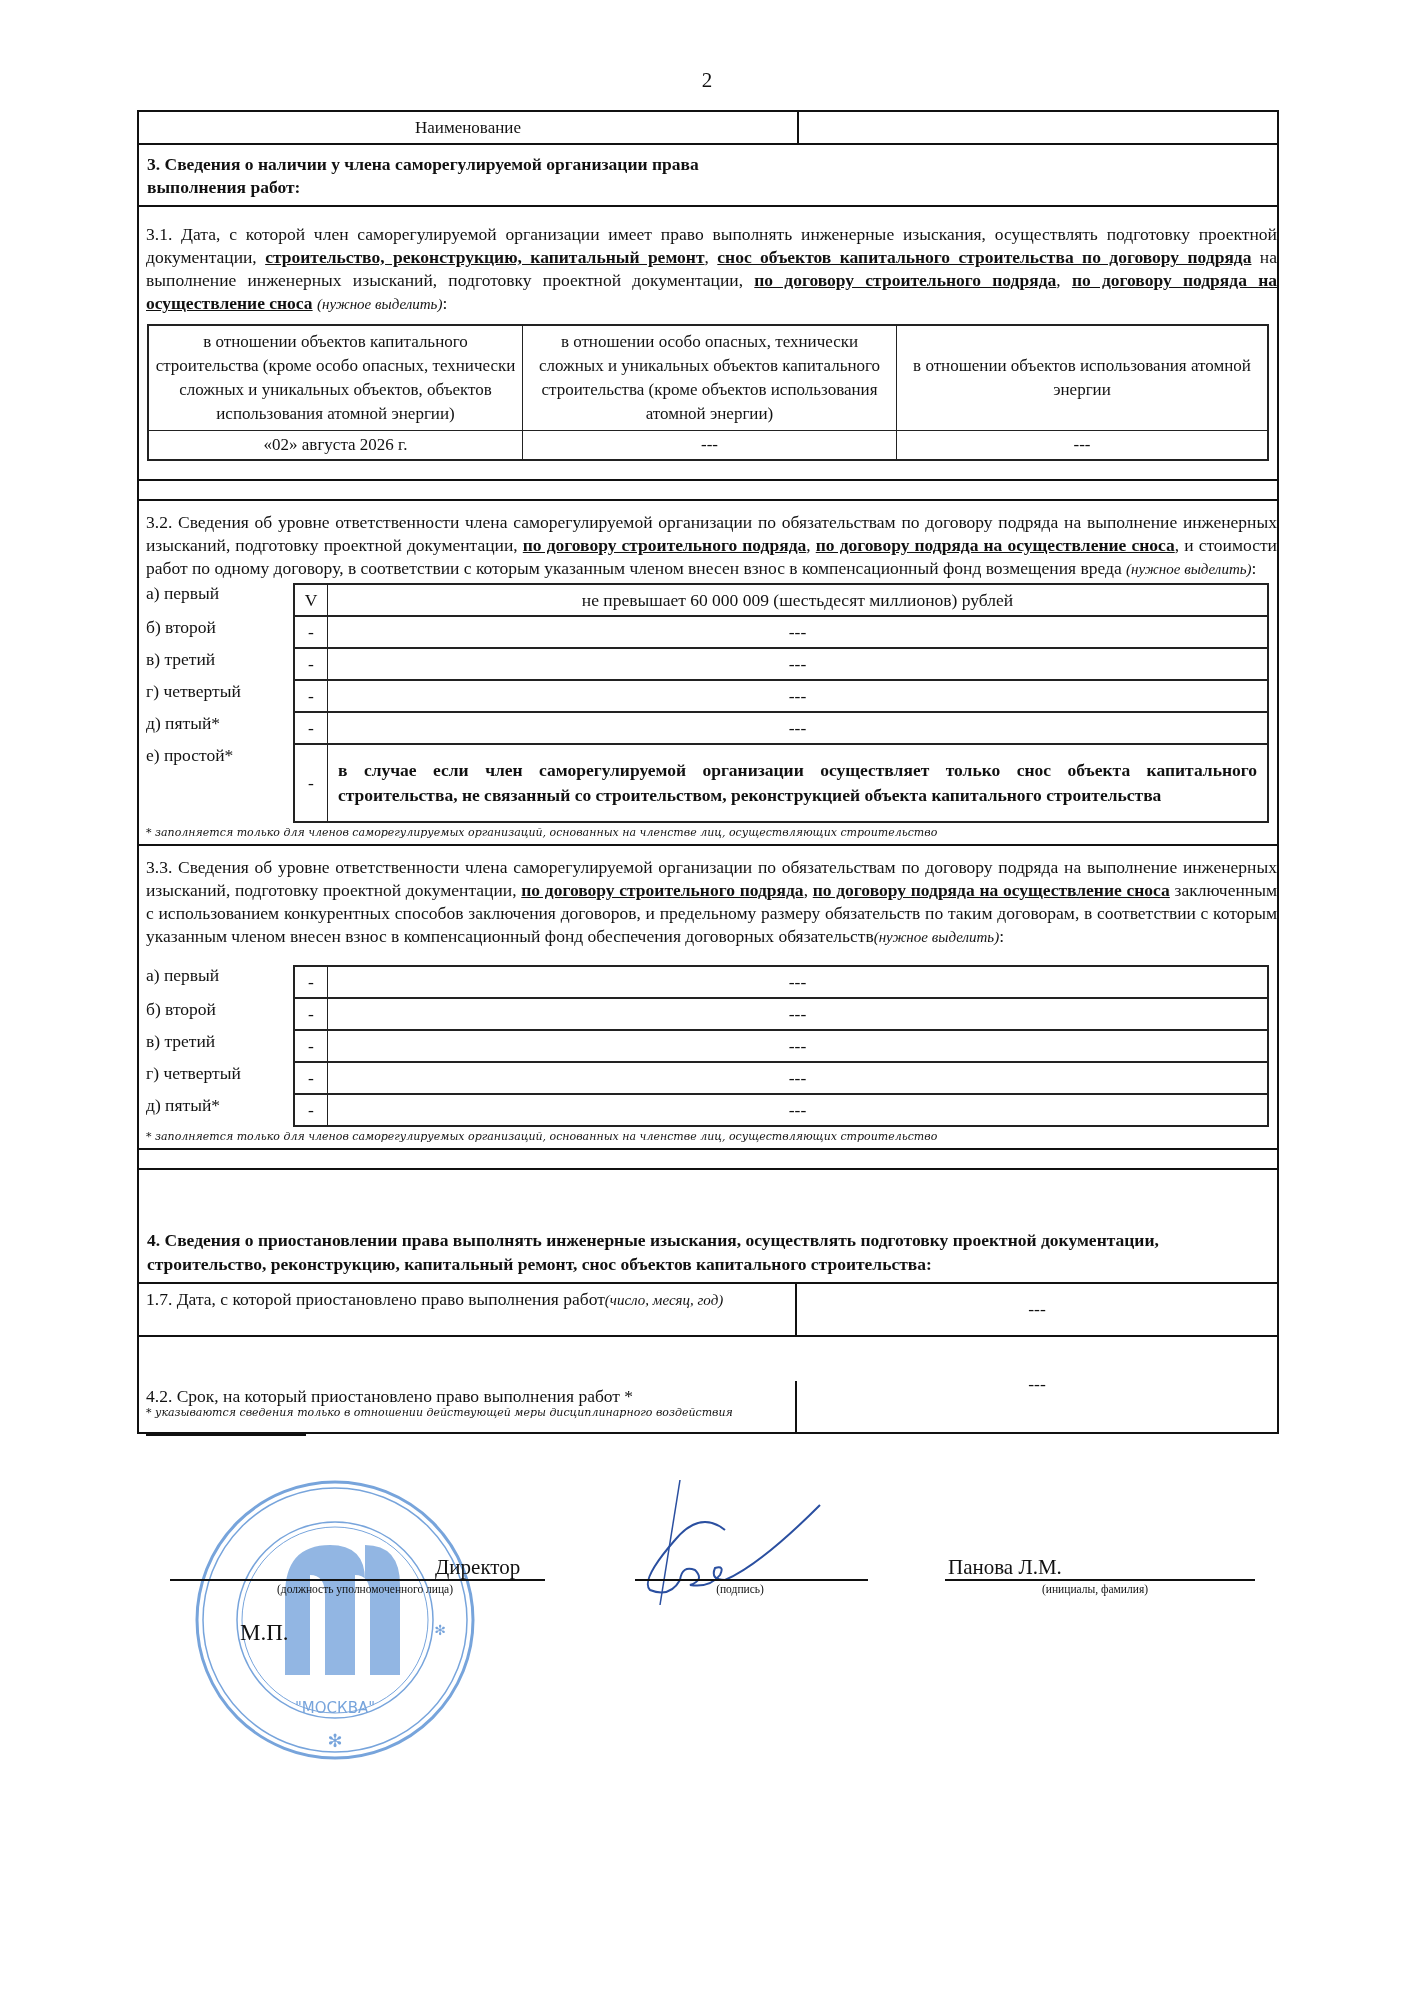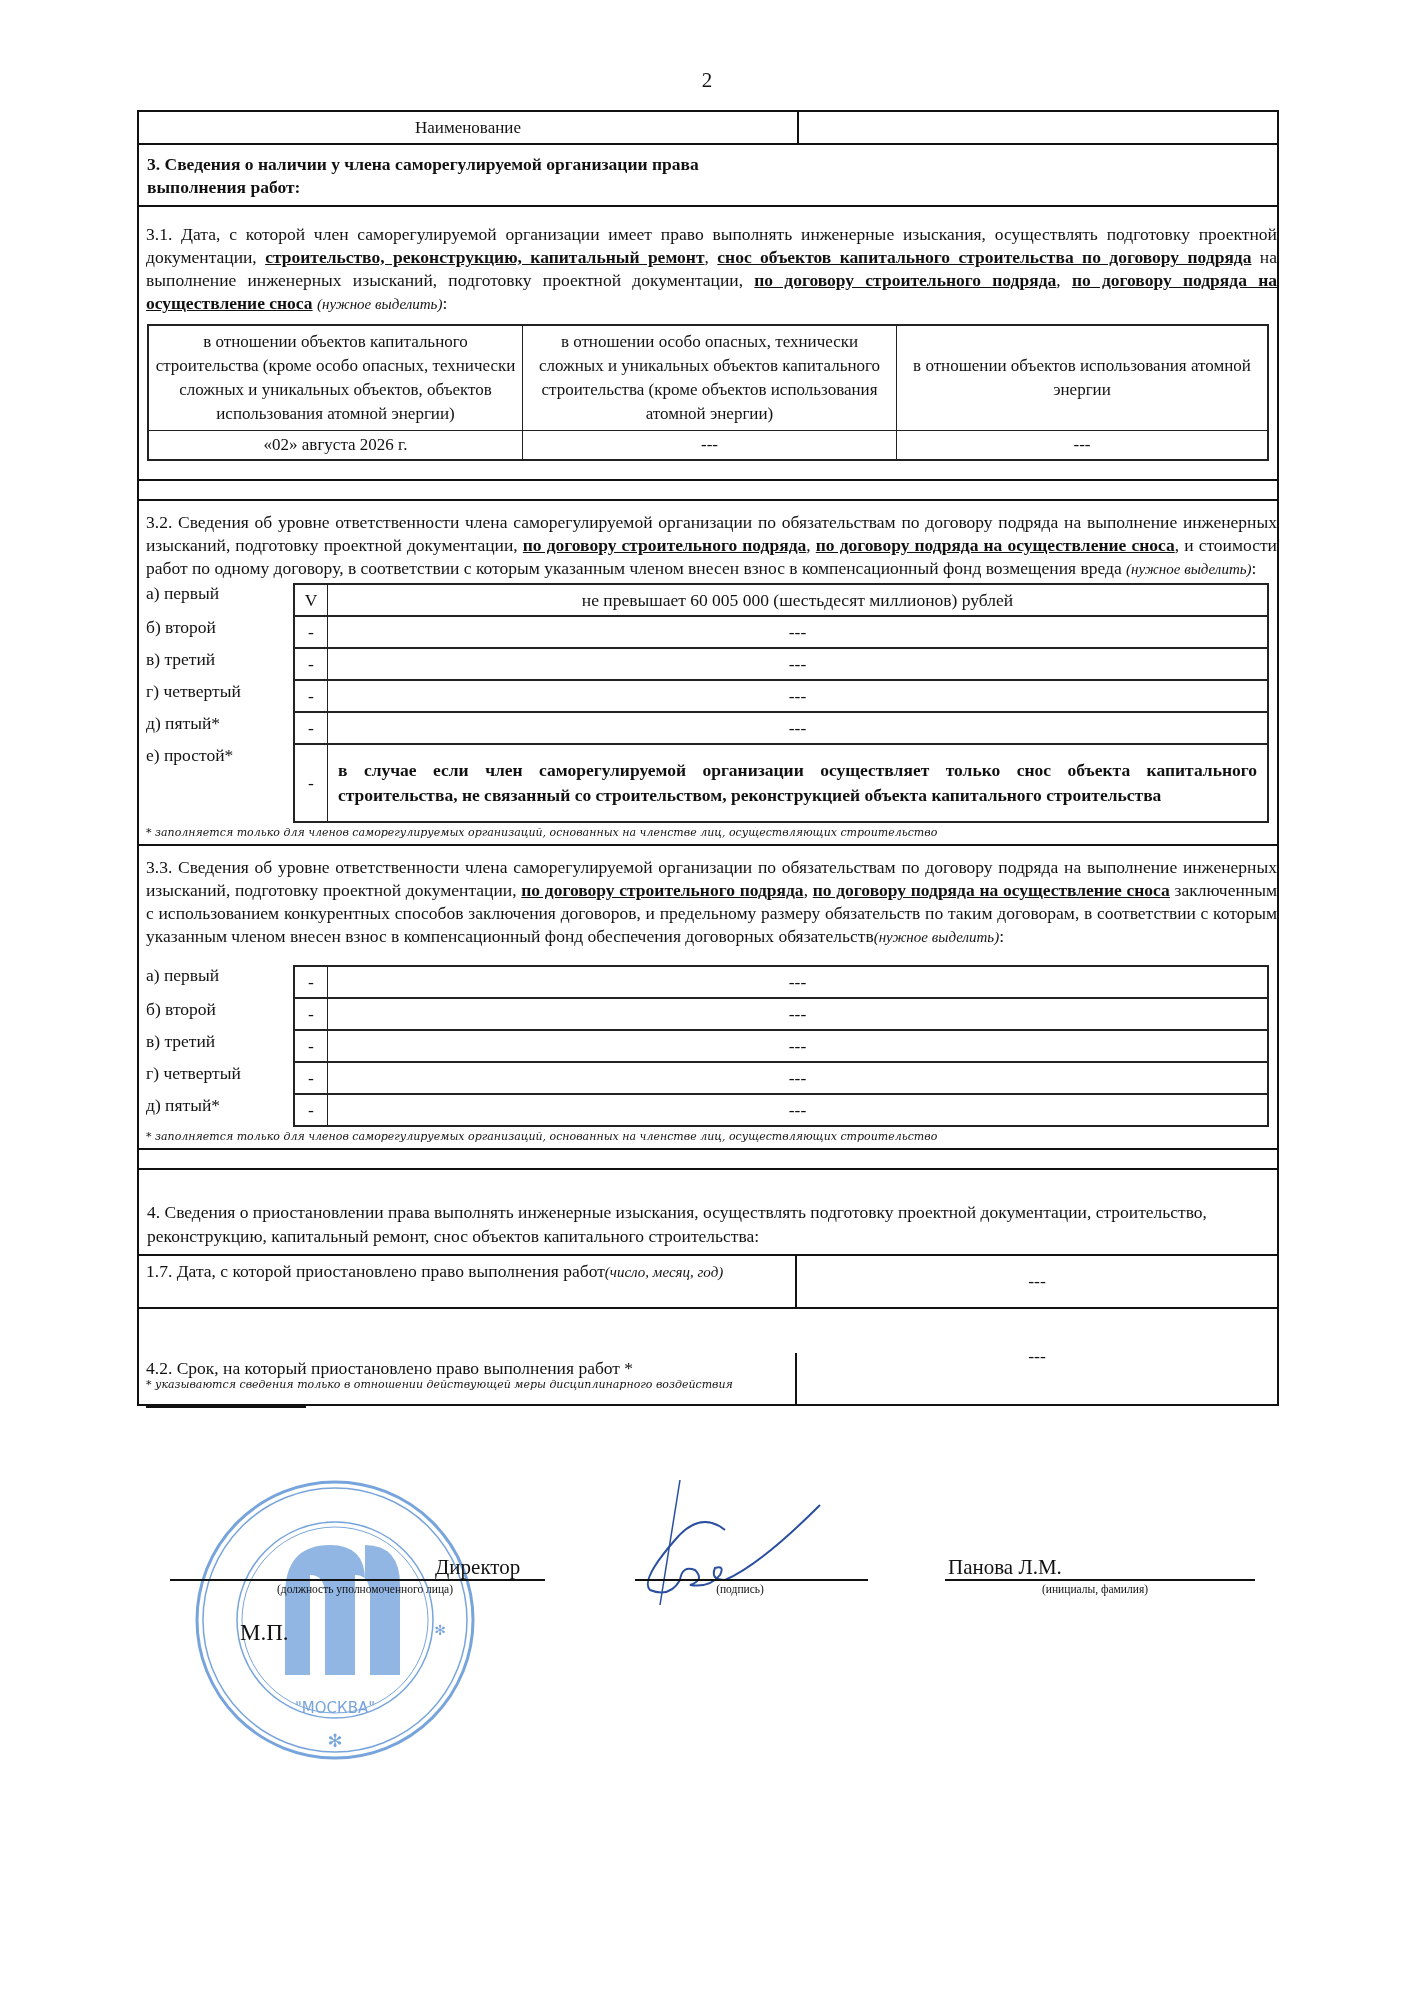--- a/index.html
+++ b/index.html
@@ -41,21 +41,21 @@
   .lvl .box { height: 32px; box-sizing: border-box; }
   .lvl.first .box { height: 34px; }
   .lvl.tall .box { height: 78px; }
   .lvl.tall .lab { align-items: flex-start; padding-top: 0px; }
   .lvl.tall .val { text-align: justify; justify-content: flex-start; padding: 0 10px; line-height: 25px; text-align-last: left; font-weight: bold; }
   .footnote { font-style: italic; font-size: 11px; padding: 3px 0 3px 7px; font-family: "DejaVu Serif", serif; }
 
   .r33 { padding-top: 10px; padding-bottom: 2px; }
   .r33 .levels { margin-top: 16px; }
 
-  .sec4 { padding-top: 30px; padding-bottom: 6px; font-weight: normal; font-size: 17.5px; line-height: 24px; padding-left: 8px; }
+  .sec4 { padding-top: 30px; padding-bottom: 6px; font-weight: bold; font-size: 17.5px; line-height: 24px; padding-left: 8px; margin-top: 28px; }
   .susp { display: flex; font-size: 17.5px; }
   .susp .c1 { width: 658px; border-right: 2px solid #111; padding: 4px 7px; box-sizing: border-box; line-height: 23px; }
   .susp .c2 { flex: 1; display: flex; align-items: center; justify-content: center; }
   .susp .c1 i { font-size: 15px; }
   .s41 { height: 53px; }
   .s42 { height: 95px; }
   .s42 .c1 { position: relative; margin-top: 44px; }
   .s42 .rule { position: absolute; left: 7px; top: 53px; width: 160px; border-top: 2px solid #111; }
   .s42 .fn { position: absolute; left: 7px; bottom: 8px; font-style: italic; font-size: 11px; font-family: "DejaVu Serif", serif; }
 
@@ -96,21 +96,21 @@
 
   <div class="row spacer"></div>
 
   <div class="row r32">
     <div class="para"><span>3.2. Сведения об уровне ответственности члена саморегулируемой организации по обязательствам по договору подряда на выполнение инженерных изысканий, подготовку проектной документации, </span><u>по договору строительного подряда</u><span>, </span><u>по договору подряда на осуществление сноса</u><span>, и стоимости работ по одному договору, в соответствии с которым указанным членом внесен взнос в компенсационный фонд возмещения вреда </span><i>(нужное выделить)</i><span>:</span></div>
     <div class="levels">
       <div class="lvl first">
         <div class="lab">а) первый</div>
         <div class="box">
             <div class="mark">V</div>
-            <div class="val">не превышает 60 005 000 (шестьдесят миллионов) рублей</div>
+            <div class="val">не превышает 60 000 009 (шестьдесят миллионов) рублей</div>
           </div>
       </div>
       <div class="lvl">
         <div class="lab">б) второй</div>
         <div class="box">
             <div class="mark">-</div>
             <div class="val">---</div>
           </div>
       </div>
       <div class="lvl">

